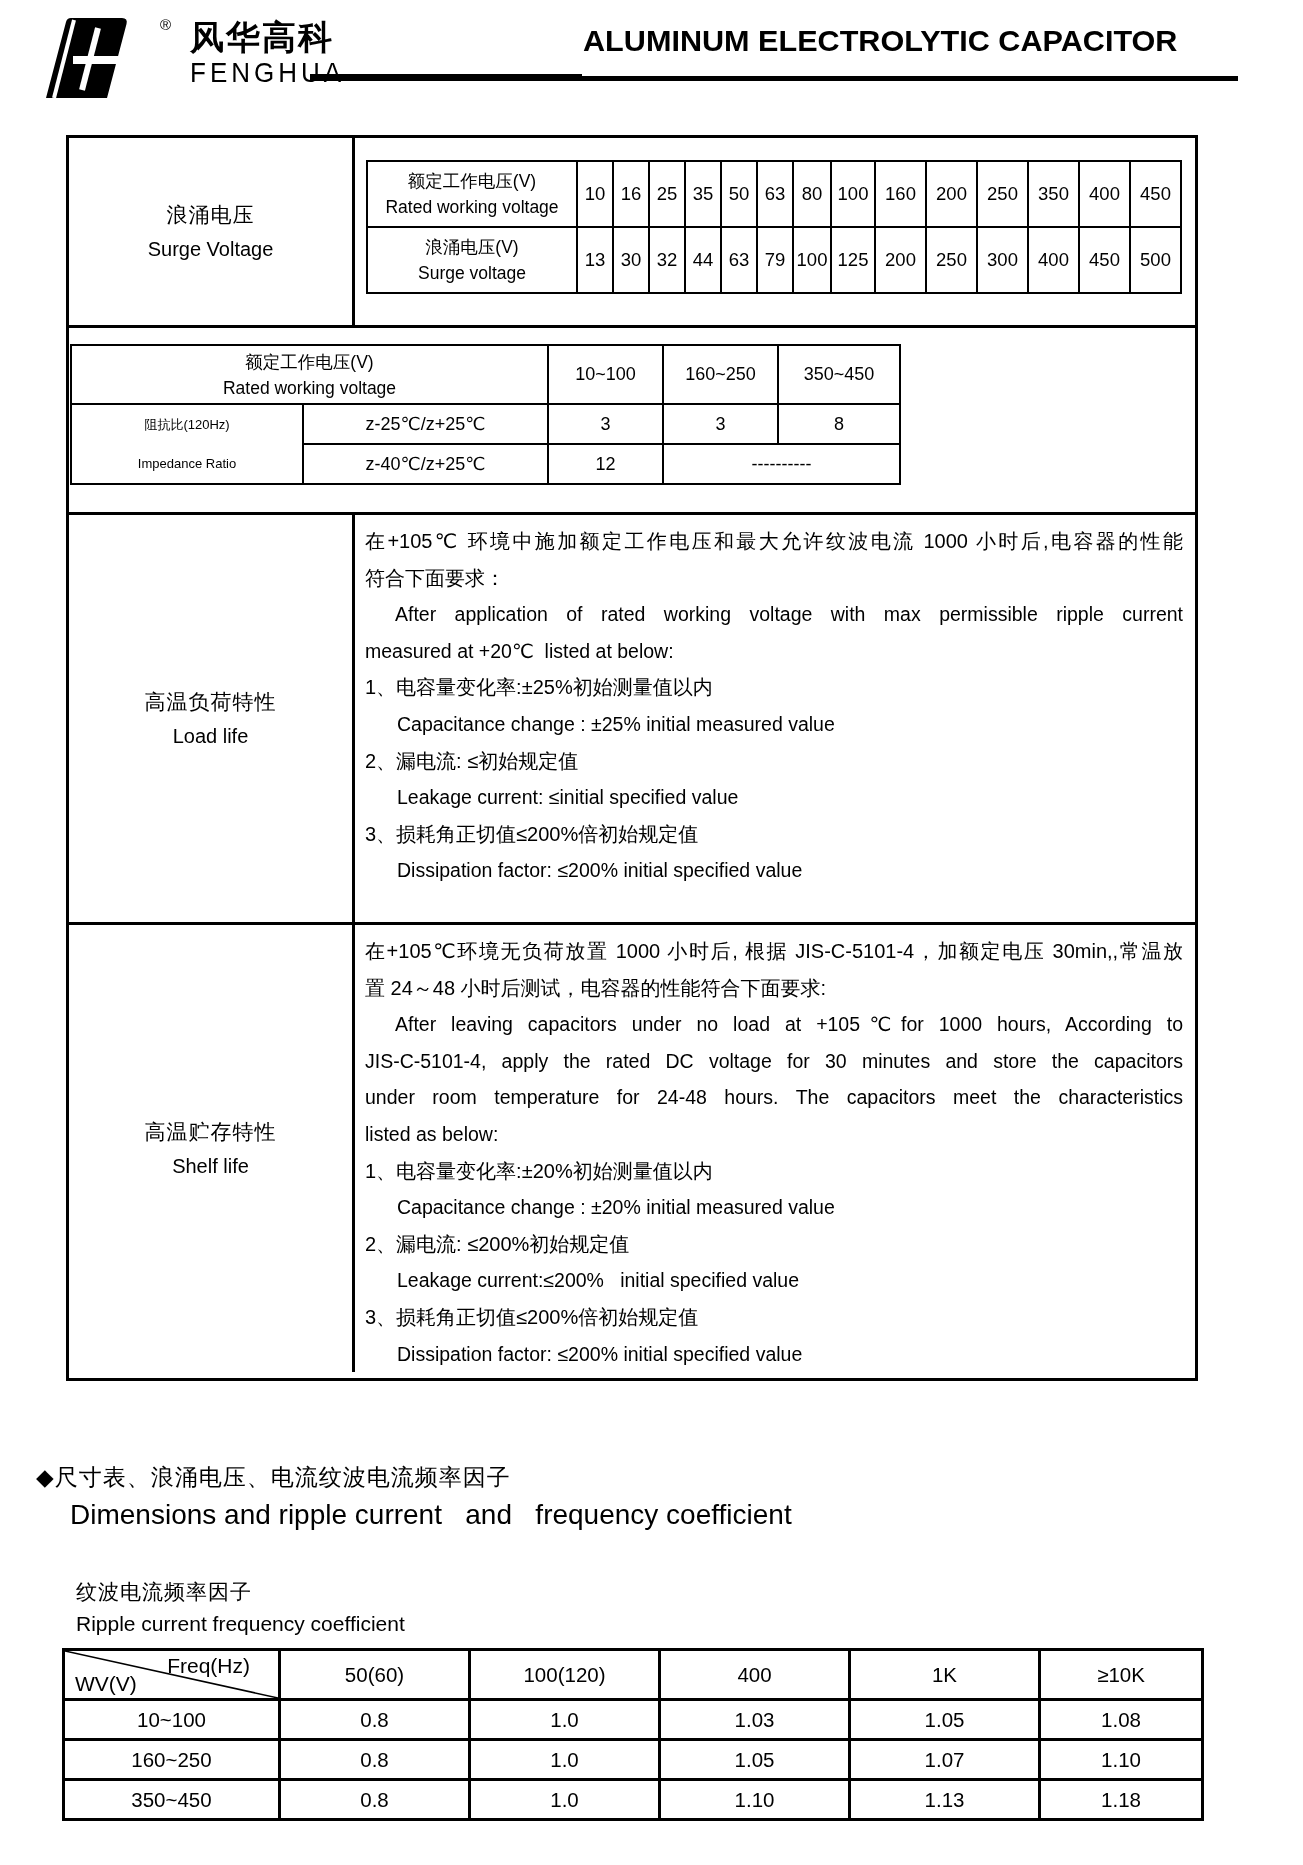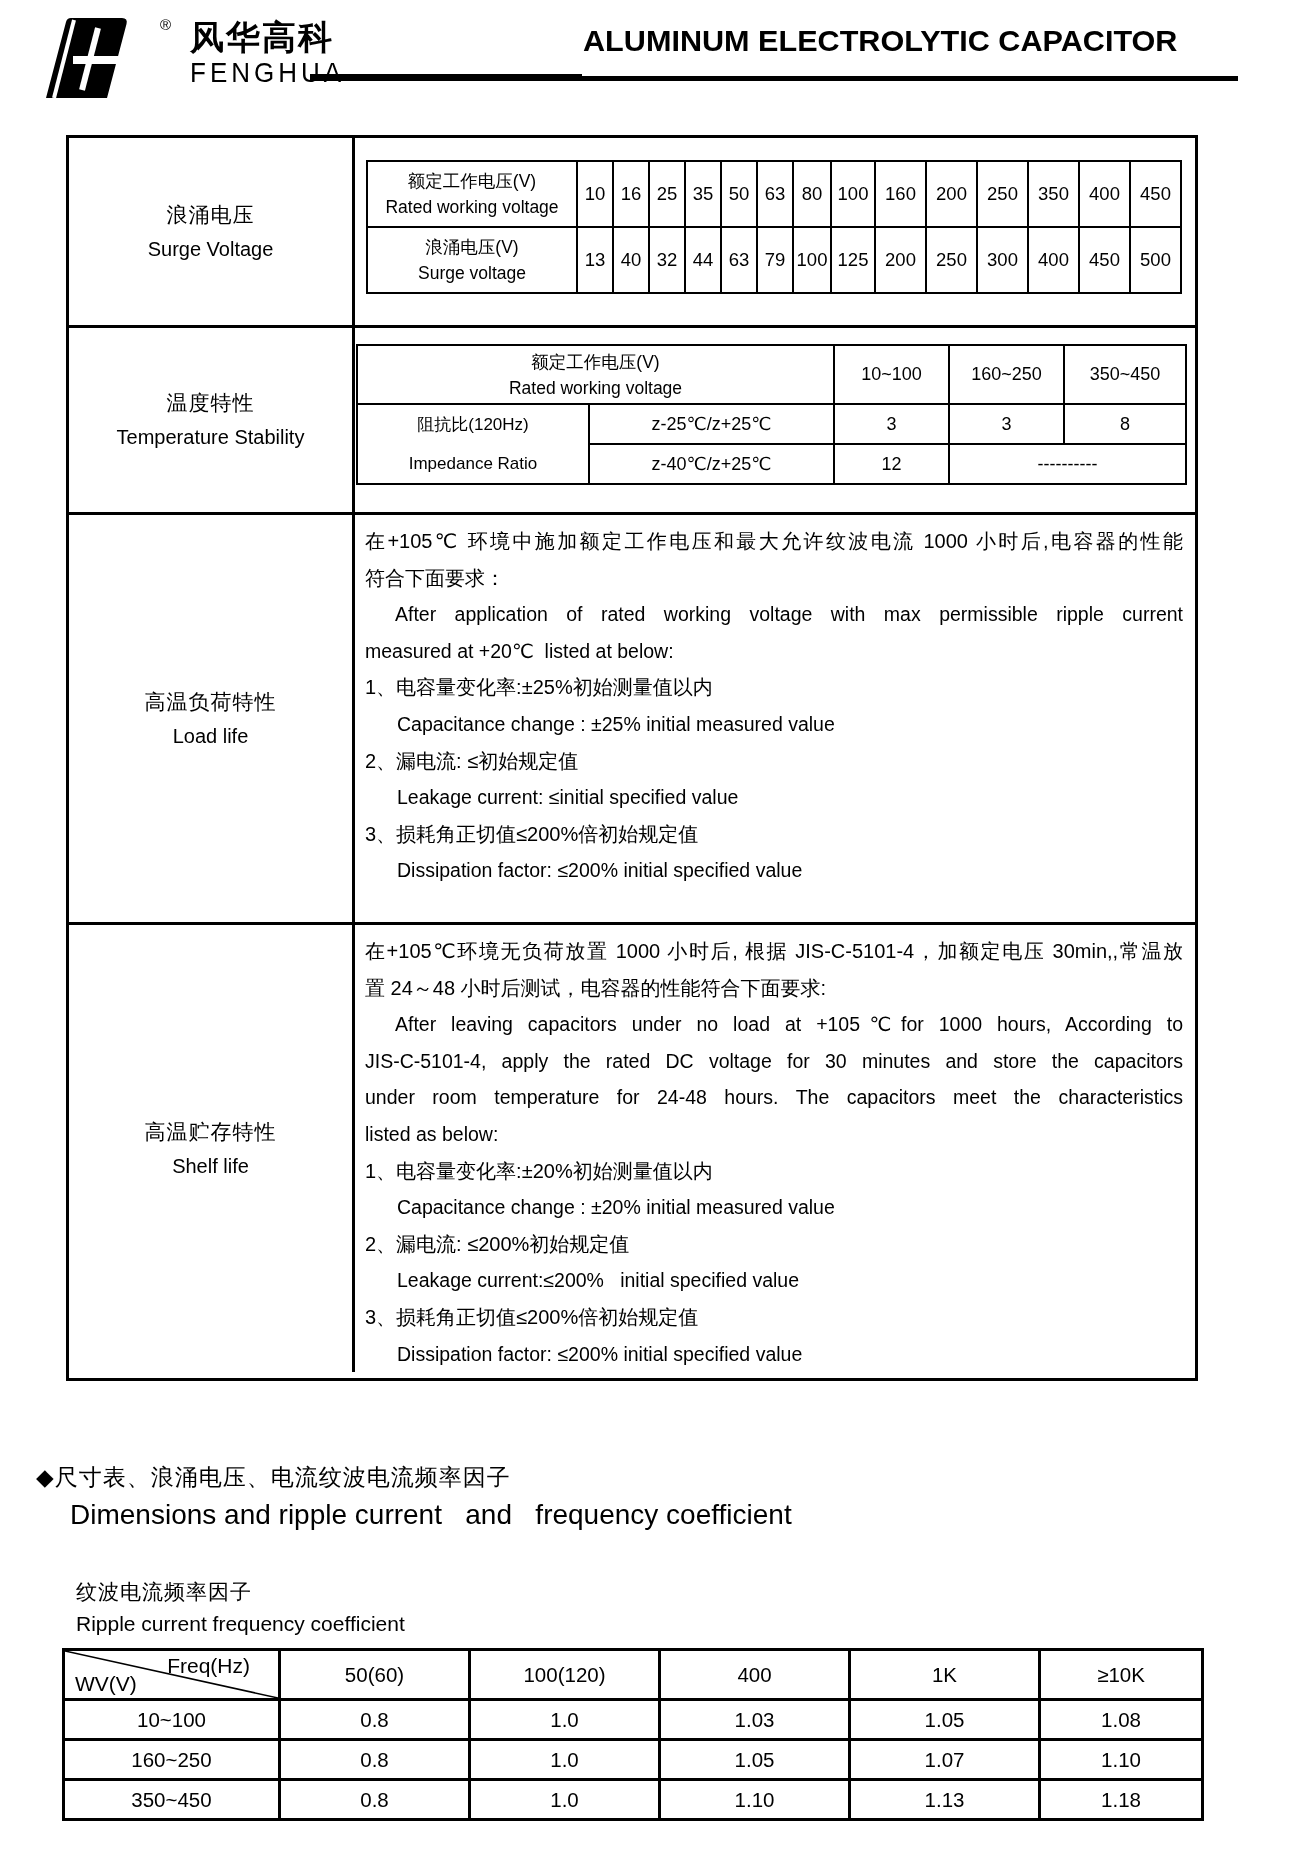--- a/index.html
+++ b/index.html
@@ -36,21 +36,21 @@
   .surge-tb { width:814px; margin:22px 0 0 11px; }
   .surge-tb tr { height:66px; }
   .surge-tb .hcell { font-size:17.5px; line-height:26px; }
   .surge-tb td { font-size:18.5px; }
 
   .temp-tb { width:829px; margin:16px 0 0 1px; }
   .temp-tb .hrow { height:59px; }
   .temp-tb .drow { height:39px; }
   .temp-tb th, .temp-tb td { font-size:18px; }
   .temp-tb .hcell { font-size:17.5px; line-height:26px; }
-  .temp-tb .imped { font-size:17px; }
+  .temp-tb .imped { font-size:13px; }
   .temp-tb .imped div { line-height:39px; }
 
   .txtblock { padding:8px 12px 0 10px; }
   .line { line-height:36.6px; font-size:19.5px; white-space:pre; }
   .line.cjk { font-size:20px; }
   .line.j { white-space:normal; text-align:justify; text-align-last:justify; }
   .line.ind { text-indent:30px; }
   .line.sub { padding-left:32px; }
 
   
@@ -134,44 +134,40 @@
           <td>350</td>
           <td>400</td>
           <td>450</td>
         </tr>
         <tr>
           <th class="hcell">
             <div>浪涌电压(V)</div>
             <div>Surge voltage</div>
           </th>
           <td>13</td>
-          <td>40</td>
+          <td>30</td>
           <td>32</td>
           <td>44</td>
           <td>63</td>
           <td>79</td>
           <td>100</td>
           <td>125</td>
           <td>200</td>
           <td>250</td>
           <td>300</td>
           <td>400</td>
           <td>450</td>
           <td>500</td>
         </tr>
       </tbody>
         </table>
     </div>
   </div>
 
   <div class="spec-row" style="height:187px">
-    <div class="spec-label">
-      <div class="cnl">温度特性</div>
-      <div class="enl">Temperature Stability</div>
-    </div>
     <div class="spec-content">
       <table class="t temp-tb">
         <colgroup>
           <col style="width:232px">
             <col style="width:245px">
             <col style="width:115px">
             <col style="width:115px">
             <col style="width:122px">
         </colgroup>
         <tbody>

